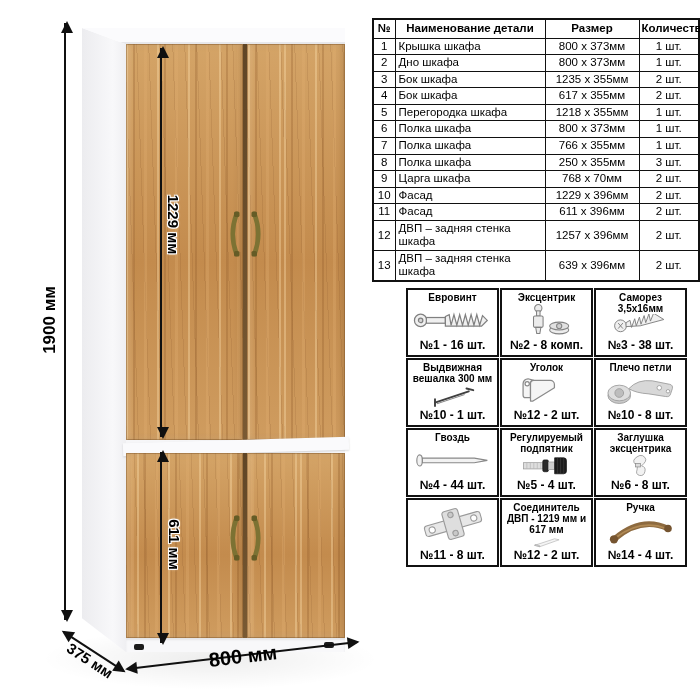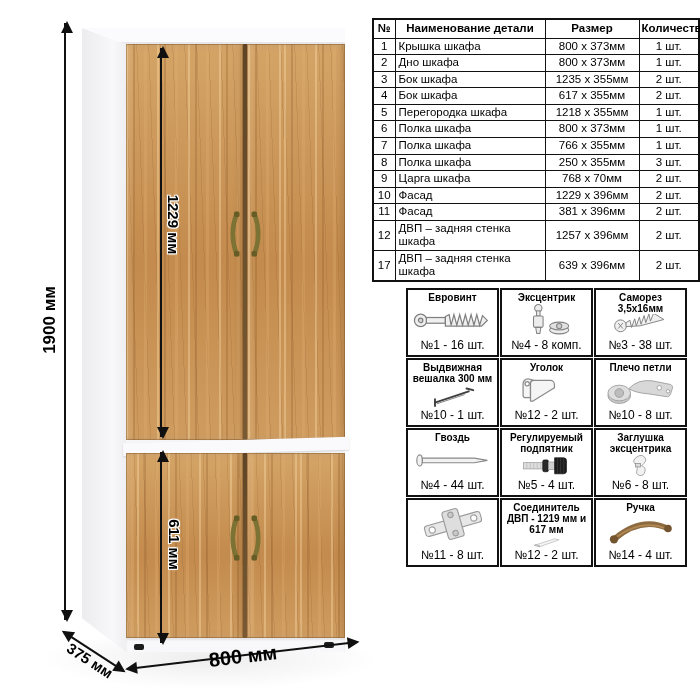--- a/index.html
+++ b/index.html
@@ -53,21 +53,21 @@
   table.parts td.c1{text-align:left;}
 
   
   .hw-grid{position:absolute;left:406px;top:288px;display:grid;
     grid-template-columns:repeat(3,93px);grid-auto-rows:69px;gap:1px;}
   .hw-cell{border:2px solid #111;background:#fff;display:flex;flex-direction:column;
     align-items:center;overflow:hidden;}
   .hw-title{font-size:10px;font-weight:bold;text-align:center;line-height:1.12;padding:2px 1px 0;}
   .hw-icon{flex:1;min-height:0;display:flex;align-items:center;justify-content:center;width:100%;}
   .hw-icon svg{max-width:84px;max-height:100%;}
-  .hw-count{font-size:12px;font-weight:normal;padding:0 0 3px;white-space:nowrap;}
+  .hw-count{font-size:12px;font-weight:bold;padding:0 0 3px;white-space:nowrap;}
 </style>
 </head>
 <body>
 
 <div class="canvas">
 
   <div>
     <div class="floor-shadow"></div>
     <div class="w-side"></div>
     <div class="w-top"></div>
@@ -201,31 +201,31 @@
         </tr>
         <tr>
           <td class="c0">10</td>
           <td class="c1">Фасад</td>
           <td class="c2">1229 x 396мм</td>
           <td class="c3">2 шт.</td>
         </tr>
         <tr>
           <td class="c0">11</td>
           <td class="c1">Фасад</td>
-          <td class="c2">381 x 396мм</td>
+          <td class="c2">611 x 396мм</td>
           <td class="c3">2 шт.</td>
         </tr>
         <tr>
           <td class="c0">12</td>
           <td class="c1">ДВП – задняя стенка шкафа</td>
           <td class="c2">1257 x 396мм</td>
           <td class="c3">2 шт.</td>
         </tr>
         <tr>
-          <td class="c0">17</td>
+          <td class="c0">13</td>
           <td class="c1">ДВП – задняя стенка шкафа</td>
           <td class="c2">639 x 396мм</td>
           <td class="c3">2 шт.</td>
         </tr>
       </tbody>
   </table>
 
   <div class="hw-grid">
       <div class="hw-cell">
         <div class="hw-title">Евровинт</div>
@@ -249,21 +249,21 @@
               <circle cx="30" cy="6" r="4.2"></circle>
               <rect x="28" y="9" width="4" height="6"></rect>
               <rect x="24.5" y="15" width="11" height="13" rx="1.5"></rect>
               <path d="M27 28 h6 l-1.2 7 h-3.6 z"></path>
               <ellipse cx="54" cy="31" rx="11" ry="4.5"></ellipse>
               <ellipse cx="54" cy="26.5" rx="11" ry="4.5" fill="#e2e2e2"></ellipse>
               <circle cx="54" cy="26.5" r="3" fill="#cfcfcf"></circle>
             </g>
           </svg>
         </div>
-        <div class="hw-count">№4 - 8 комп.</div>
+        <div class="hw-count">№2 - 8 комп.</div>
       </div>
       <div class="hw-cell">
         <div class="hw-title">Саморез 3,5х16мм</div>
         <div class="hw-icon">
           <svg viewBox="0 0 78 30" width="72">
             <g fill="#f0f0f0" stroke="#7f7f7f" stroke-width="1.2">
               <circle cx="13" cy="15" r="7.5"></circle>
               <path d="M10 11.5 l6 7 M16 11.5 l-6 7" fill="none"></path>
               <path d="M20 11 l5 -3 l2 9 l4 -11 l2 9 l4 -11 l2 9 l4 -11 l2 9 l4 -11 l2 9 l4 -10 l13 8 l-30 8 l-18 1 z"></path>
             </g>

